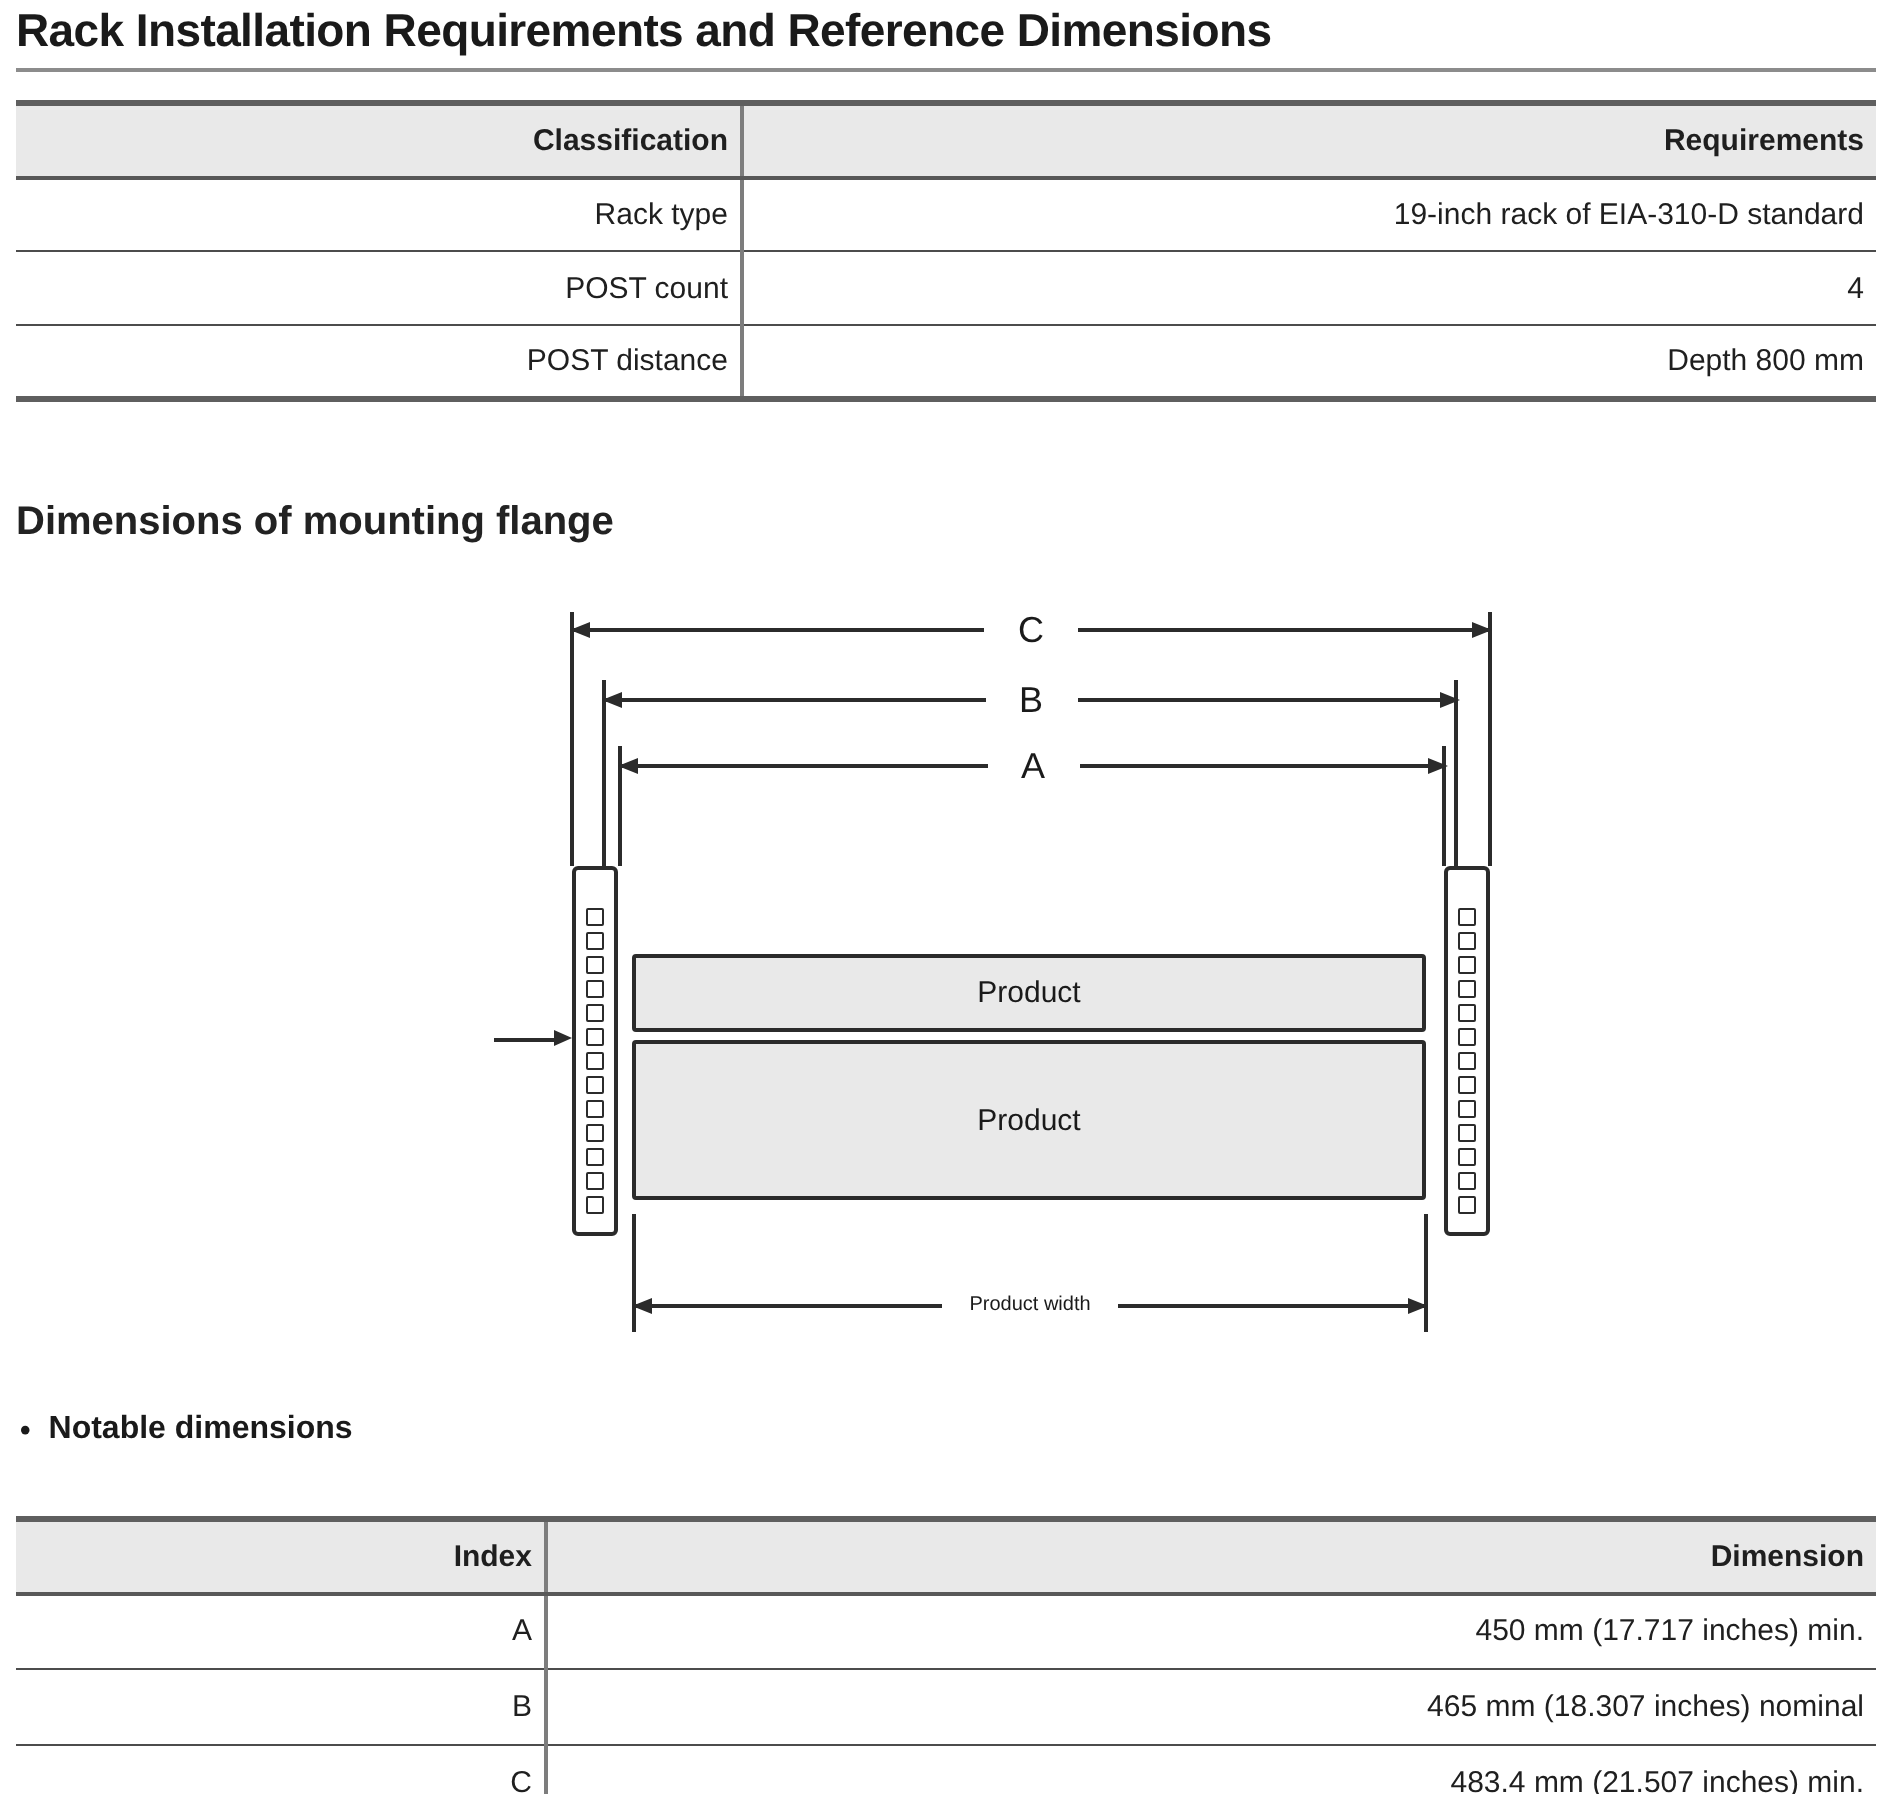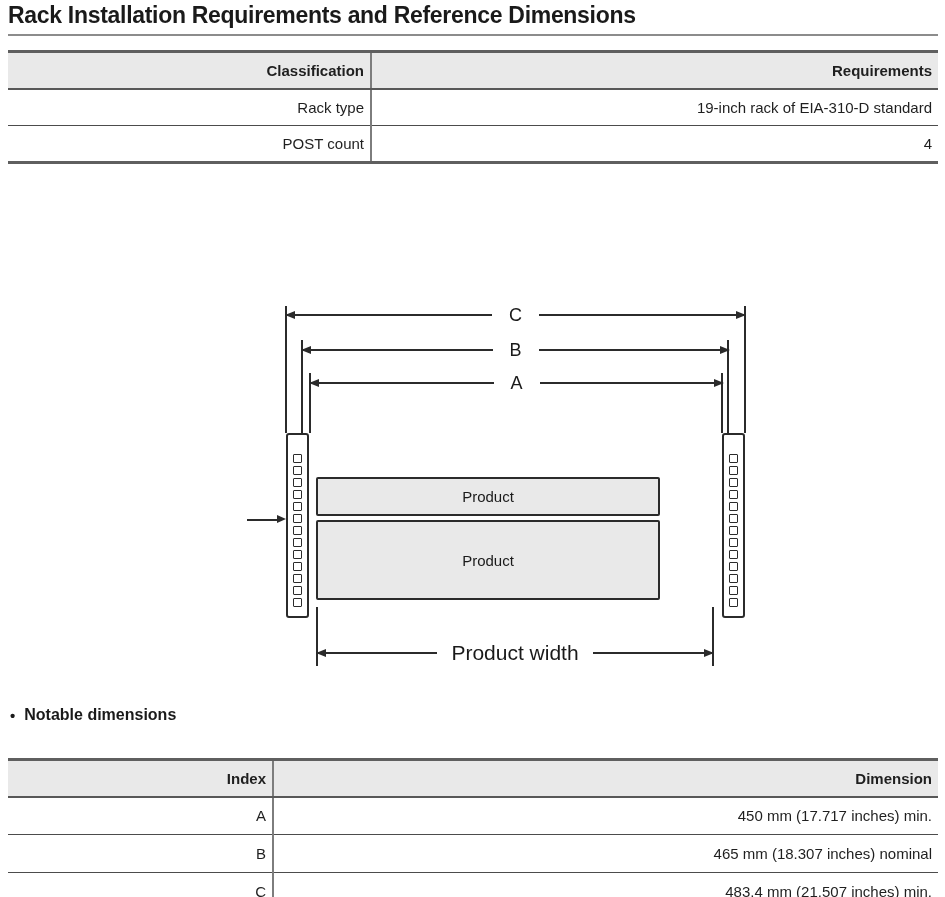--- a/index.html
+++ b/index.html
@@ -70,37 +70,37 @@
   .diagram{position:absolute;left:0;top:0;width:945px;height:897px;pointer-events:none;}
   .vline{position:absolute;width:1.5px;background:var(--line);}
   .dim{
     position:absolute;height:16px;
     display:flex;align-items:center;
   }
   .dim .seg{flex:1;height:1.5px;background:var(--line);}
   .dim .dim-label{
     padding:0 17px;font-size:18px;color:#1a1a1a;line-height:16px;
   }
-  .dim .dim-label.small{font-size:21px;padding:0 14px;}
+  .dim .dim-label.small{font-size:10px;padding:0 14px;}
   .ah{position:absolute;width:0;height:0;top:50%;transform:translateY(-50%);}
   .ah.pl{border-top:4.5px solid transparent;border-bottom:4.5px solid transparent;border-right:10px solid var(--line);left:-1px;}
   .ah.pr{border-top:4.5px solid transparent;border-bottom:4.5px solid transparent;border-left:10px solid var(--line);right:-1px;}
 
   .flange{
     position:absolute;width:23px;height:185px;top:433px;
     background:#fff;border:2px solid var(--line);border-radius:3px;
     display:flex;flex-direction:column;align-items:center;
     padding-top:19px;gap:3px;
   }
   .flange.left{left:286px;}
   .flange.right{left:722px;}
   .hole{width:9px;height:9px;border:1.5px solid var(--line);background:#fff;flex:0 0 auto;border-radius:1px;}
 
   .product{
-    position:absolute;left:316px;width:344px;
+    position:absolute;left:316px;width:397px;
     background:var(--fill);border:2px solid var(--line);border-radius:2px;
     display:flex;align-items:center;justify-content:center;
     font-size:15px;color:#1a1a1a;
   }
   .product.top{top:477px;height:39px;}
   .product.bottom{top:520px;height:80px;}
 
   .callout{
     position:absolute;left:8px;top:512px;width:242px;
     font-size:14.5px;color:#1a1a1a;line-height:18px;white-space:nowrap;
@@ -133,23 +133,28 @@
     </thead>
     <tbody>
       <tr>
         <td class="c1">Rack type</td>
         <td>19-inch rack of EIA-310-D standard</td>
       </tr>
       <tr>
         <td class="c1">POST count</td>
         <td>4</td>
       </tr>
+      <tr>
+        <td class="c1">POST distance</td>
+        <td>Depth 800 mm</td>
+      </tr>
     </tbody>
   </table>
 
+  <div class="h2">Dimensions of mounting flange</div>
 
   <div class="diagram">
 
     <div class="vline" style="left:285px;top:306px;height:127px;"></div>
     <div class="vline" style="left:744px;top:306px;height:127px;"></div>
 
     <div class="vline" style="left:301px;top:340px;height:117px;"></div>
     <div class="vline" style="left:727px;top:340px;height:117px;"></div>
 
     <div class="vline" style="left:309px;top:373px;height:60px;"></div>

